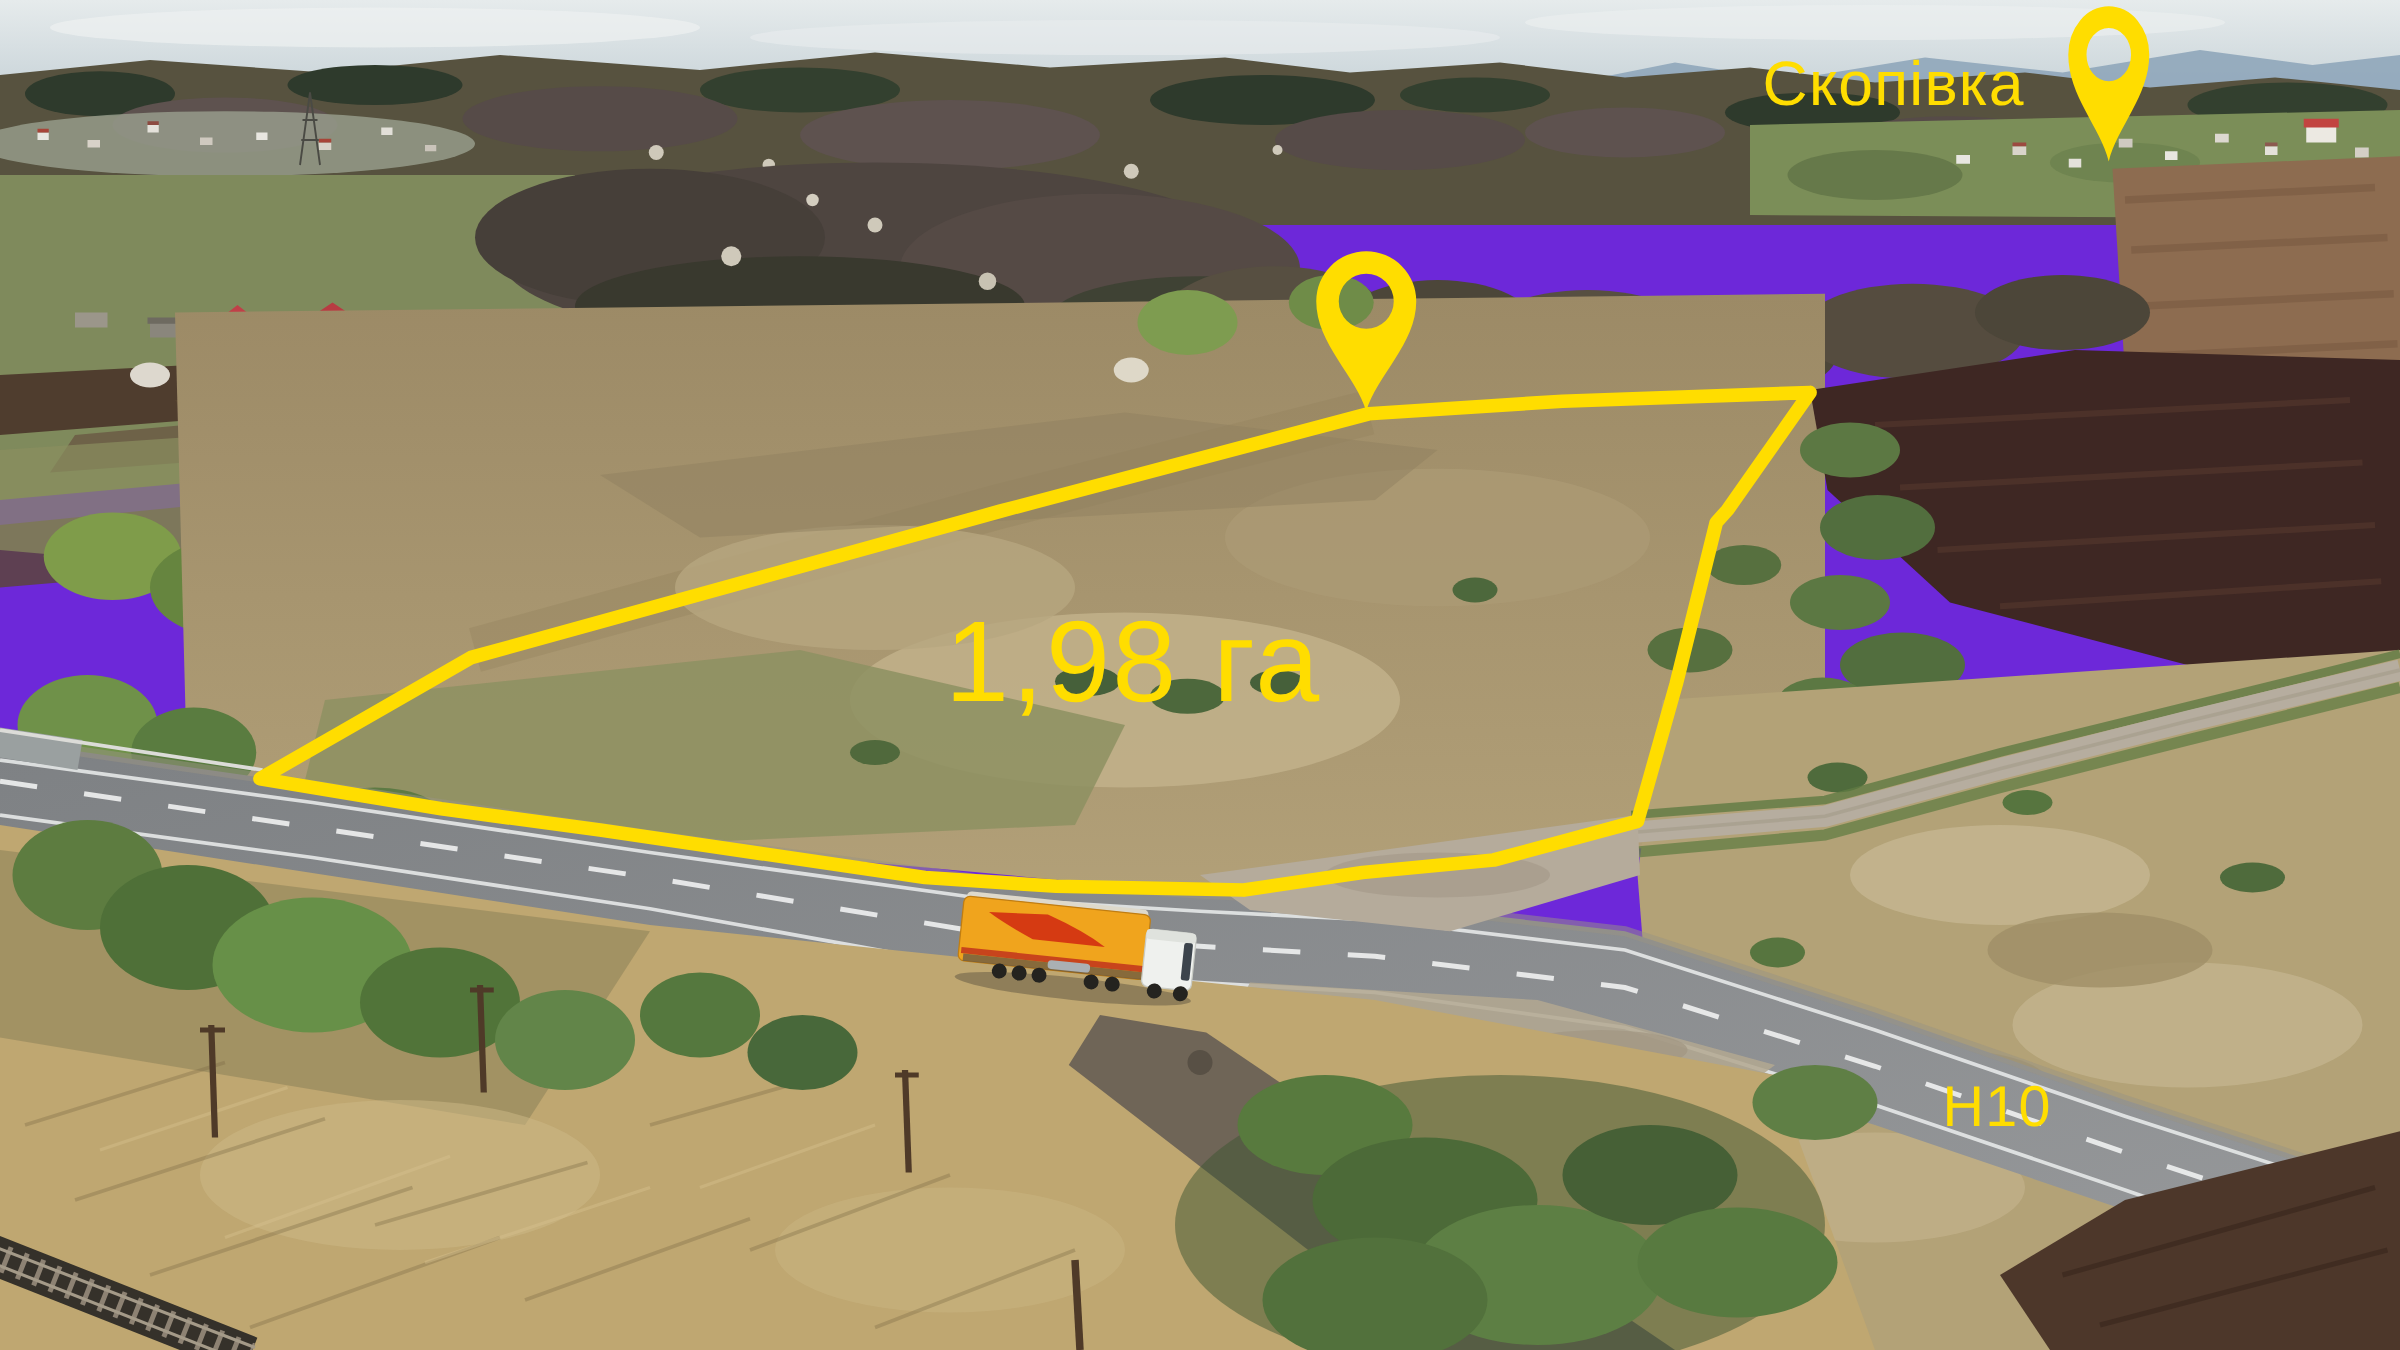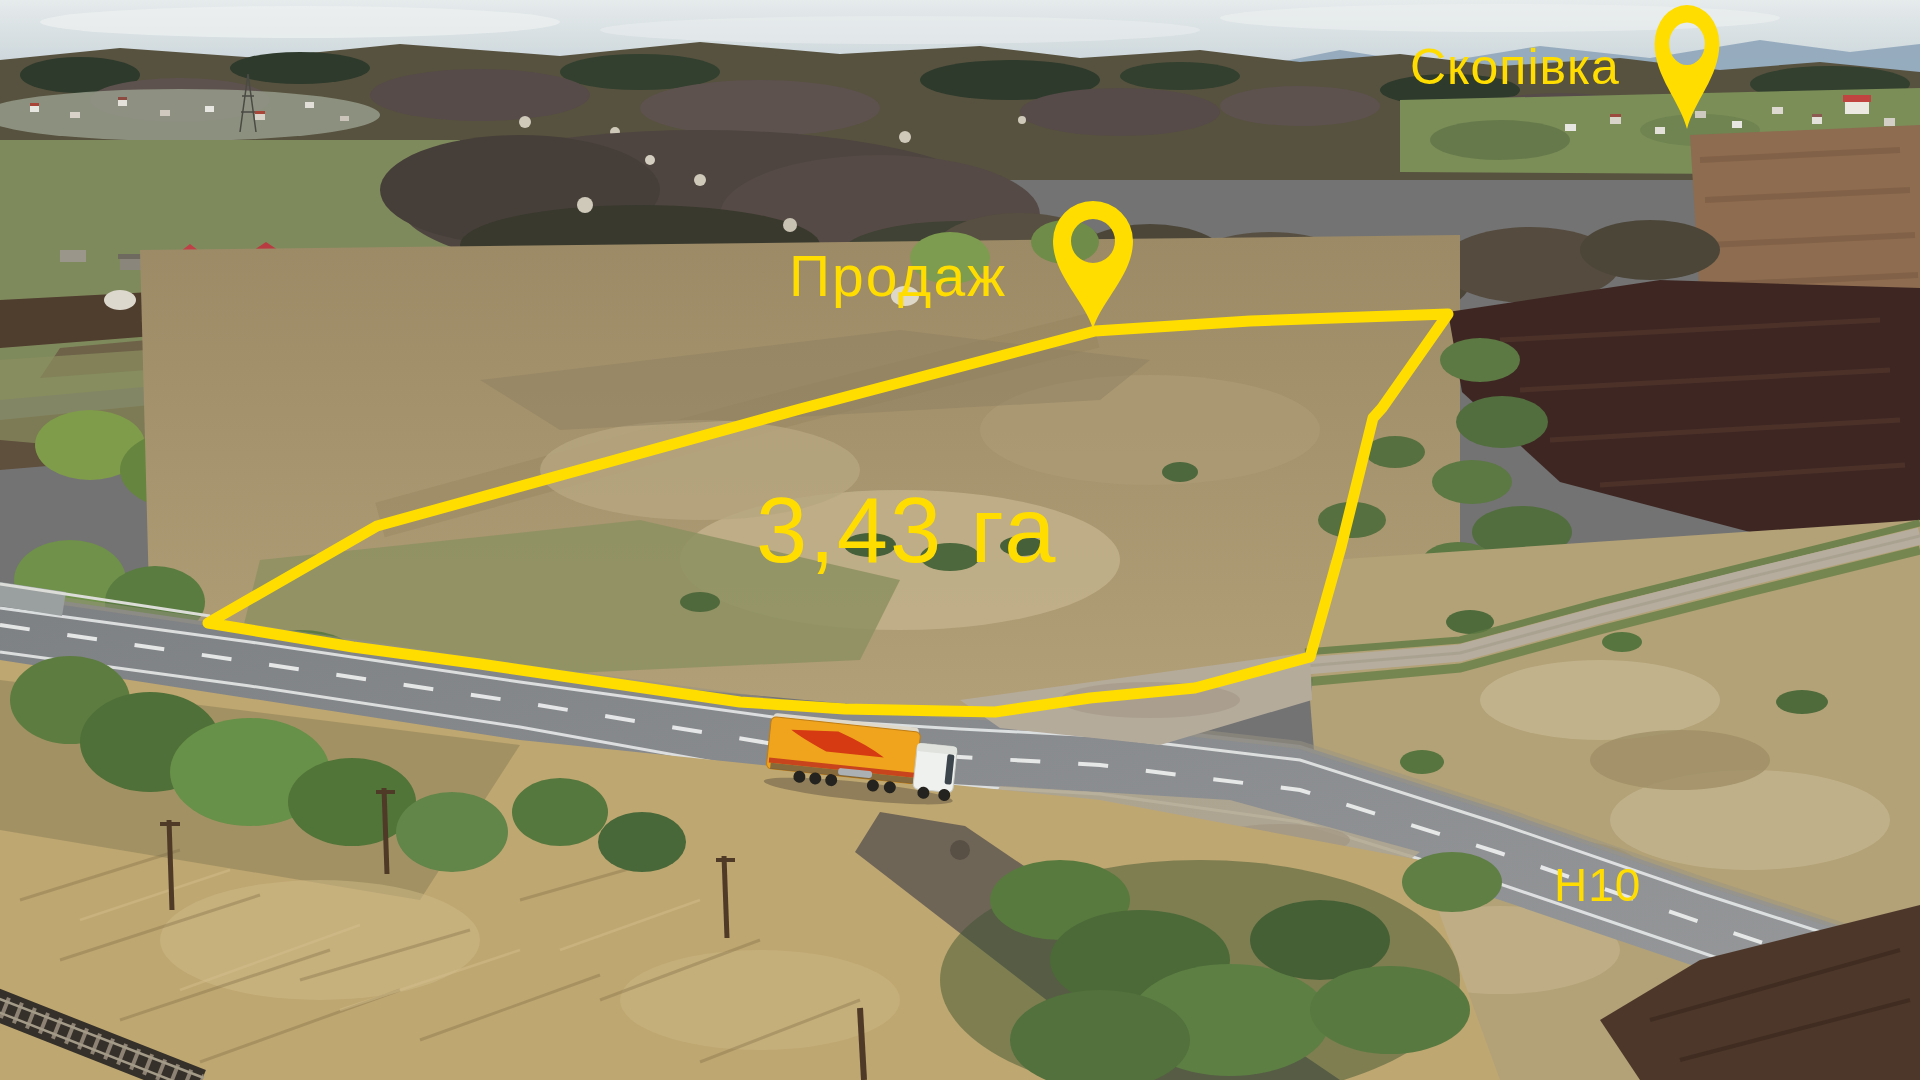--- a/index.html
+++ b/index.html
@@ -1,17 +1,17 @@
 <!DOCTYPE html>
 <html style="--accent: #FFDD00;"><head>
 <meta charset="utf-8">
 <style>
   html,body{margin:0;padding:0;background:#000;}
   .canvas{position:relative;width:1920px;height:1080px;overflow:hidden;
-          font-family:"Liberation Sans",sans-serif;background:#737373;}
+          font-family:"Liberation Sans",sans-serif;background:#6d28d9;}
   .scene{position:absolute;inset:0;}
   .anno{position:absolute;color:var(--accent,#FFDD00);line-height:1;white-space:nowrap;
         font-family:"Liberation Sans",sans-serif;}
   .anno-village{left:1410px;top:42px;font-size:50px;letter-spacing:1px;}
   .anno-sale{left:789px;top:248px;font-size:57px;letter-spacing:2px;}
   .anno-area{left:756px;top:484px;font-size:92px;letter-spacing:2px;}
   .anno-road{left:1554px;top:850px;font-size:46px;letter-spacing:1px;margin-top:12px;}
 </style>
 </head>
 <body>
@@ -309,17 +309,16 @@
     <polygon points="208,623 377,526 800,409 1095,331 1250,321 1448,314 1382,408 1373,418 1341,547 1310,657 1195,688 1090,698 995,712 845,709 740,702 480,664 353,647" fill="none" stroke="#FFDD00" stroke-width="11" stroke-linejoin="round"></polygon>
   </g>
 
   <g fill="#FFDD00">
     <path fill-rule="evenodd" d="M42,130 C34,102 2,76 2,42 a40,40 0 1 1 80,0 c0,34 -32,60 -40,88 Z M20,42 a22,22 0 1 0 44,0 a22,22 0 1 0 -44,0 Z" transform="translate(1051,199)"></path>
     <path fill-rule="evenodd" d="M42,130 C34,102 2,76 2,42 a40,40 0 1 1 80,0 c0,34 -32,60 -40,88 Z M20,42 a22,22 0 1 0 44,0 a22,22 0 1 0 -44,0 Z" transform="translate(1653,3) scale(0.81,0.97)"></path>
   </g>
 </svg>
 
 <div class="anno anno-village">Скопівка</div>
-<div class="anno anno-sale">Продаж</div>
-<div class="anno anno-area">3,43 га</div>
+<div class="anno anno-area">1,98 га</div>
 <div class="anno anno-road">Н10</div>
 
 </div>
 
 </body></html>

